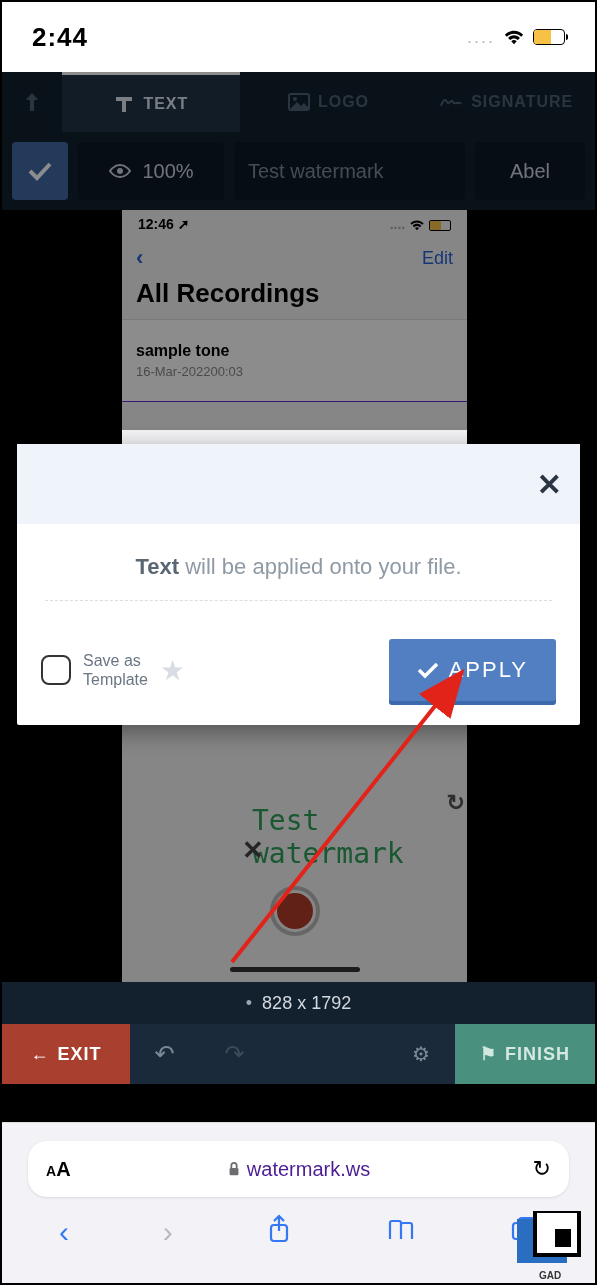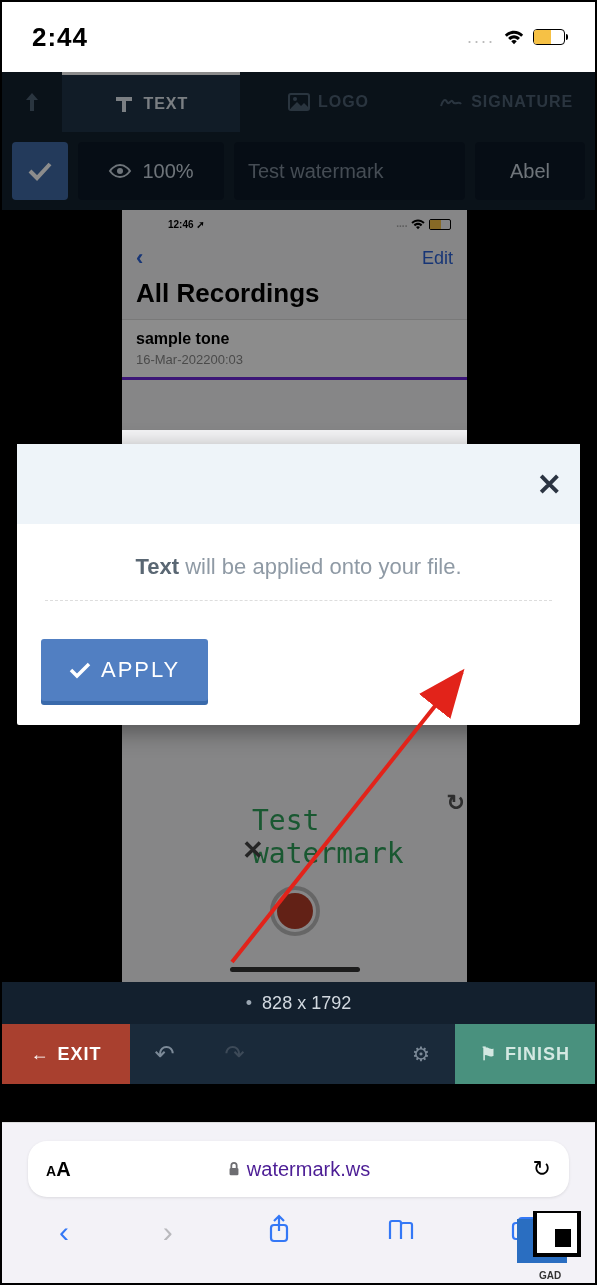--- a/index.html
+++ b/index.html
@@ -62,29 +62,29 @@
   .opt-font { width: 110px; }
 
   
   .canvas { position: relative; height: 772px; background: #000; }
   .phone-preview {
     position: absolute; left: 120px; top: 0; width: 345px; height: 772px;
     background: #f4f4f6; display: flex; flex-direction: column;
   }
   .pp-status {
     height: 28px; padding: 0 16px; display: flex; align-items: center;
-    justify-content: space-between; font-size: 10px; font-weight: 600; margin-left: 30px;
+    justify-content: space-between; font-size: 14px; font-weight: 600;
   }
   .pp-nav {
     height: 40px; padding: 0 14px; display: flex; align-items: center;
     justify-content: space-between; color: #2a62d7; font-size: 18px;
   }
   .pp-title { padding: 0 14px 10px; font-size: 26px; font-weight: 800; }
   .pp-row {
-    padding: 10px 14px; border-top: 1px solid #ddd; border-bottom: 3px solid #6d28d9;
+    padding: 22px 14px; border-top: 1px solid #ddd; border-bottom: 1px solid #6d28d9;
     display: flex; flex-direction: column; gap: 4px; background: #fff;
   }
   .pp-row-title { font-size: 16px; font-weight: 600; }
   .pp-row-sub { display: flex; font-size: 13px; color: #888; }
   .pp-watermark { position: absolute; left: 130px; top: 594px; font-family: monospace; color: #2fa05a; font-size: 28px; }
   .pp-rotate { position: absolute; right: 2px; top: 580px; font-size: 22px; color: #555; font-weight: bold; }
   .pp-delete { position: absolute; left: 120px; top: 625px; font-size: 26px; color: #444; font-weight: bold; }
   .pp-record {
     position: absolute; left: 50%; top: 676px; transform: translateX(-50%);
     width: 50px; height: 50px; border-radius: 50%; border: 4px solid #bbb;
@@ -285,20 +285,27 @@
     <div class="modal-header">
       <div class="modal-close">✕</div>
     </div>
     <div class="modal-body">
       <div class="modal-msg">
         <b>Text</b><span> will be applied onto your file.</span>
       </div>
       <hr class="modal-divider">
     </div>
     <div class="modal-footer">
+      <div class="save-tpl">
+        <div class="chk"></div>
+        <div class="save-tpl-text">
+          <span>Save as</span><br><span>Template</span>
+        </div>
+        <span class="star-icon">★</span>
+      </div>
       <button class="apply-btn">
         <svg width="22" height="18" viewBox="0 0 22 18">
             <path d="M2 9 L8 15 L20 3" fill="none" stroke="#fff" stroke-width="3.5"></path>
           </svg>
         <span>APPLY</span>
       </button>
     </div>
   </div>
 
   <svg class="arrow-svg" viewBox="0 0 280 330">

